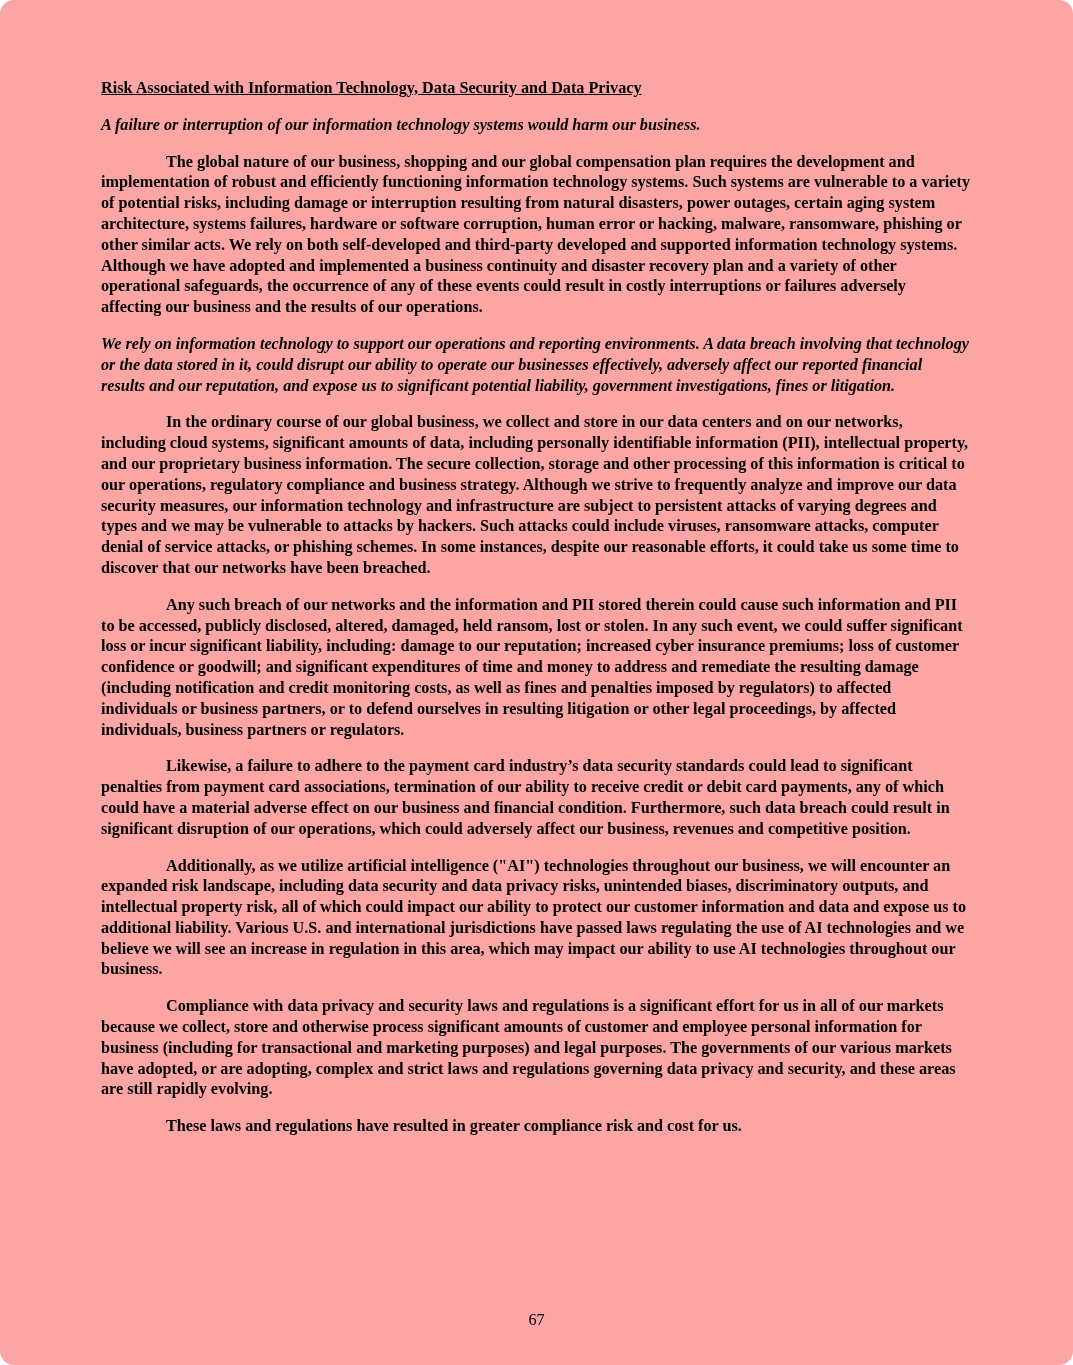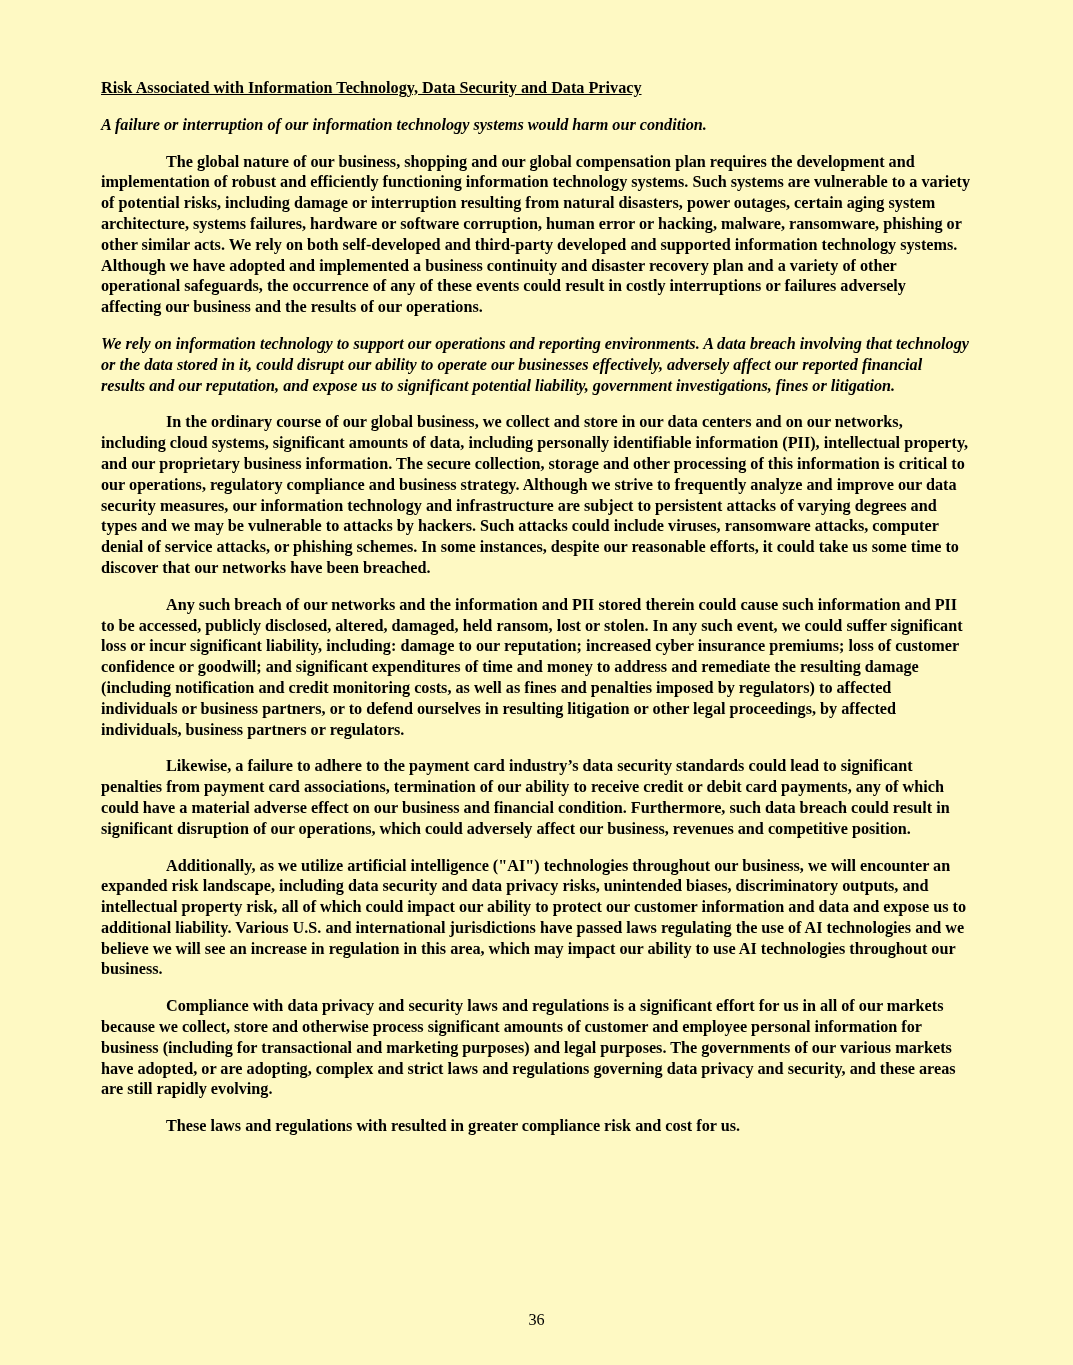--- a/index.html
+++ b/index.html
@@ -10,21 +10,22 @@
     position: relative;
     font-family: "Liberation Serif", serif;
     color: #000000;
     overflow: hidden;
   }
   .page {
     position: absolute;
     top: 0; left: 0;
     width: 1073px;
     height: 1365px;
-    background: #fef9c3;
+    background: #fca5a5;
+    border-radius: 14px;
   }
   .content {
     position: absolute;
     top: 78px;
     left: 101px;
     width: 869px;
   }
   .content > * {
     font-size: 16.2px;
     line-height: 20.8px;
@@ -54,24 +55,24 @@
     font-size: 16.2px;
     line-height: 20.8px;
   }
 </style>
 </head>
 <body>
 
 <div class="page">
   <div class="content">
     <div class="doc-heading">Risk Associated with Information Technology, Data Security and Data Privacy</div>
-    <div class="risk-heading">A failure or interruption of our information technology systems would harm our condition.</div>
+    <div class="risk-heading">A failure or interruption of our information technology systems would harm our business.</div>
     <div class="para">The global nature of our business, shopping and our global compensation plan requires the development and implementation of robust and efficiently functioning information technology systems. Such systems are vulnerable to a variety of potential risks, including damage or interruption resulting from natural disasters, power outages, certain aging system architecture, systems failures, hardware or software corruption, human error or hacking, malware, ransomware, phishing or other similar acts. We rely on both self-developed and third-party developed and supported information technology systems. Although we have adopted and implemented a business continuity and disaster recovery plan and a variety of other operational safeguards, the occurrence of any of these events could result in costly interruptions or failures adversely affecting our business and the results of our operations.</div>
     <div class="risk-heading">We rely on information technology to support our operations and reporting environments. A data breach involving that technology or the data stored in it, could disrupt our ability to operate our businesses effectively, adversely affect our reported financial results and our reputation, and expose us to significant potential liability, government investigations, fines or litigation.</div>
     <div class="para">In the ordinary course of our global business, we collect and store in our data centers and on our networks, including cloud systems, significant amounts of data, including personally identifiable information (PII), intellectual property, and our proprietary business information. The secure collection, storage and other processing of this information is critical to our operations, regulatory compliance and business strategy. Although we strive to frequently analyze and improve our data security measures, our information technology and infrastructure are subject to persistent attacks of varying degrees and types and we may be vulnerable to attacks by hackers. Such attacks could include viruses, ransomware attacks, computer denial of service attacks, or phishing schemes. In some instances, despite our reasonable efforts, it could take us some time to discover that our networks have been breached.</div>
     <div class="para">Any such breach of our networks and the information and PII stored therein could cause such information and PII to be accessed, publicly disclosed, altered, damaged, held ransom, lost or stolen. In any such event, we could suffer significant loss or incur significant liability, including: damage to our reputation; increased cyber insurance premiums; loss of customer confidence or goodwill; and significant expenditures of time and money to address and remediate the resulting damage (including notification and credit monitoring costs, as well as fines and penalties imposed by regulators) to affected individuals or business partners, or to defend ourselves in resulting litigation or other legal proceedings, by affected individuals, business partners or regulators.</div>
     <div class="para">Likewise, a failure to adhere to the payment card industry’s data security standards could lead to significant penalties from payment card associations, termination of our ability to receive credit or debit card payments, any of which could have a material adverse effect on our business and financial condition. Furthermore, such data breach could result in significant disruption of our operations, which could adversely affect our business, revenues and competitive position.</div>
     <div class="para">Additionally, as we utilize artificial intelligence ("AI") technologies throughout our business, we will encounter an expanded risk landscape, including data security and data privacy risks, unintended biases, discriminatory outputs, and intellectual property risk, all of which could impact our ability to protect our customer information and data and expose us to additional liability. Various U.S. and international jurisdictions have passed laws regulating the use of AI technologies and we believe we will see an increase in regulation in this area, which may impact our ability to use AI technologies throughout our business.</div>
     <div class="para">Compliance with data privacy and security laws and regulations is a significant effort for us in all of our markets because we collect, store and otherwise process significant amounts of customer and employee personal information for business (including for transactional and marketing purposes) and legal purposes. The governments of our various markets have adopted, or are adopting, complex and strict laws and regulations governing data privacy and security, and these areas are still rapidly evolving.</div>
-    <div class="para">These laws and regulations with resulted in greater compliance risk and cost for us.</div>
+    <div class="para">These laws and regulations have resulted in greater compliance risk and cost for us.</div>
   </div>
-  <div class="page-number">36</div>
+  <div class="page-number">67</div>
 </div>
 
 </body></html>

